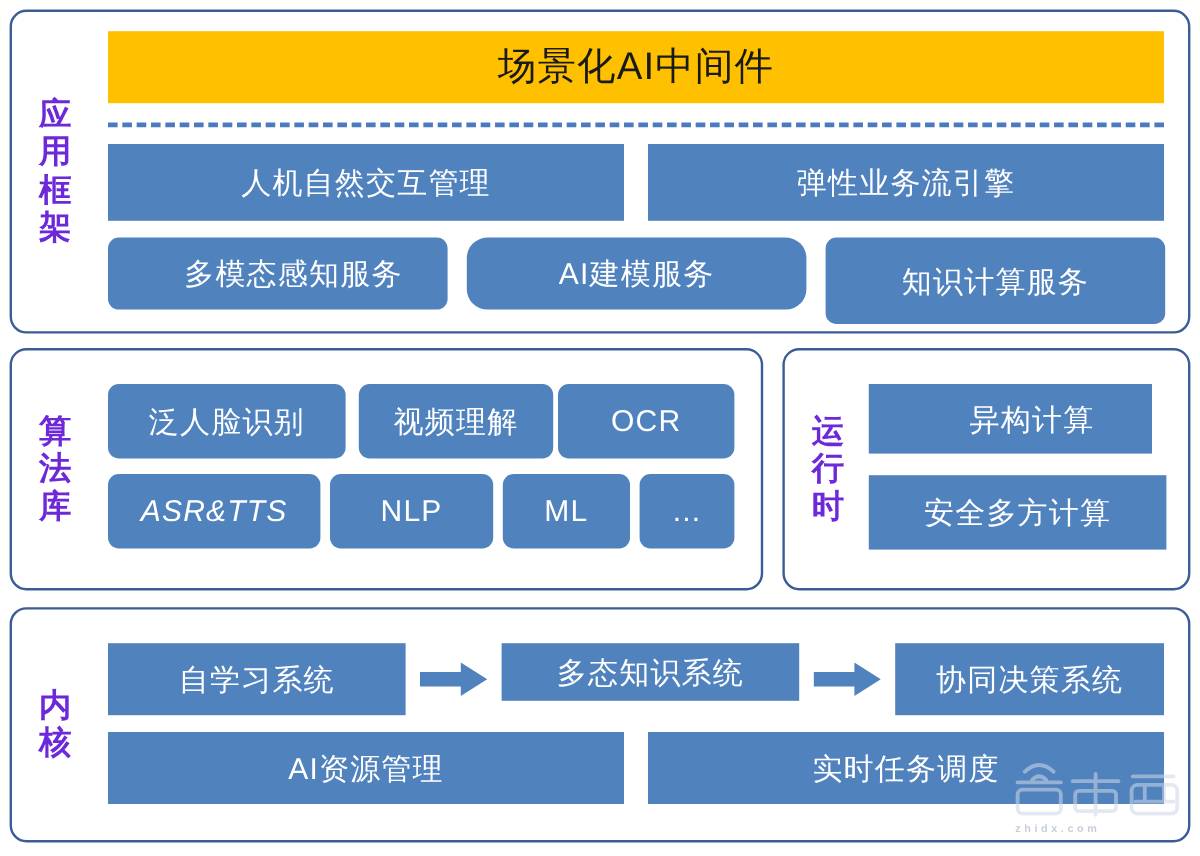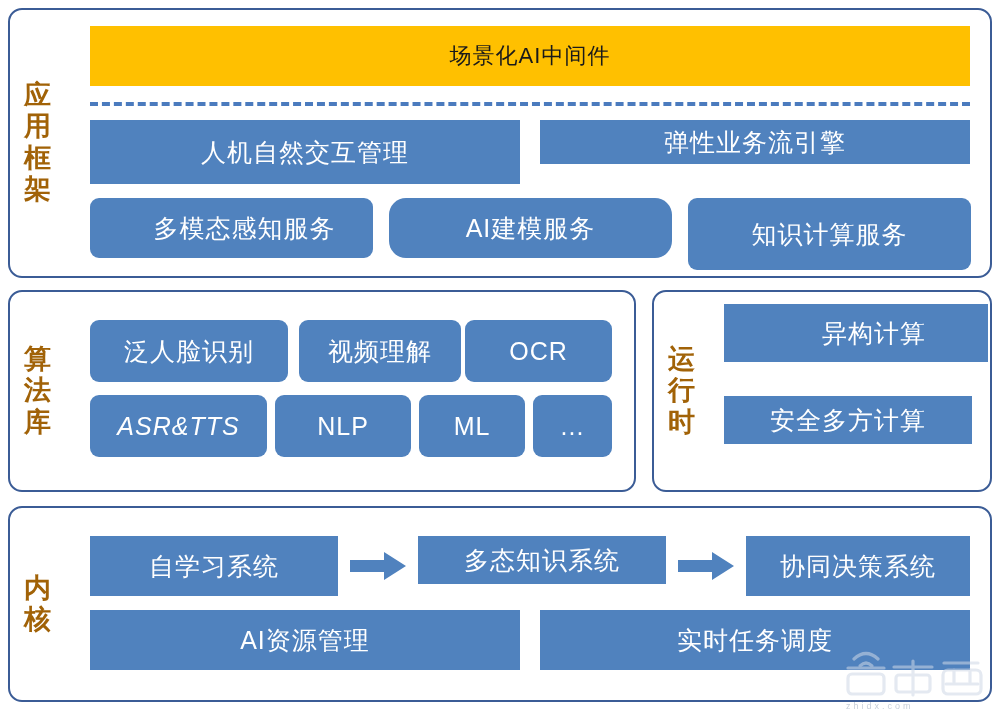--- a/index.html
+++ b/index.html
@@ -31,22 +31,22 @@
     background: #ffffff;
     box-sizing: border-box;
   }
 
   .panel-label {
     position: absolute;
     left: 14px;
     top: 50%;
     transform: translateY(-50%);
     width: 44px;
-    text-align: left;
-    color: #a16207;
+    text-align: center;
+    color: #6d28d9;
     font-weight: bold;
     font-size: 27px;
     line-height: 1.16;
     letter-spacing: 0px;
     writing-mode: horizontal-tb;
     word-break: break-all;
   }
 
   
   .blk {
@@ -58,21 +58,21 @@
     color: #ffffff;
     font-size: 25px;
     letter-spacing: 1px;
     background: #5082BE;
   }
   .blk.sharp { border-radius: 0; }
   .blk.round { border-radius: 9px; }
   .blk.orange {
     background: #FFC000;
     color: #1a1a1a;
-    font-size: 22px;
+    font-size: 32px;
     font-weight: normal;
     border-radius: 0;
   }
 
   
   .dashed-sep {
     position: absolute;
     border-top: 4px dashed #4B7BBE;
     height: 0;
   }
@@ -81,25 +81,26 @@
   .arrow {
     position: absolute;
     display: block;
   }
   .arrow svg { display: block; }
 
   
   .watermark {
     position: absolute;
     right: 10px;
-    bottom: 0;
+    bottom: 16px;
     width: 150px;
     height: 70px;
     opacity: 0.55;
     pointer-events: none;
+    font-weight: bold;
   }
   .watermark svg { display: block; }
   .wm-text {
     position: absolute;
     bottom: 2px;
     left: 6px;
     font-size: 9px;
     letter-spacing: 3px;
     color: #9aa7bb;
   }
@@ -110,21 +111,21 @@
 <div class="canvas">
 
   <div class="panel" style="left:8px; top:8px; width:984px; height:270px;">
     <div class="panel-label">应用框架</div>
 
     <div class="blk orange" style="left:80px; top:16px; width:880px; height:60px;">场景化AI中间件</div>
 
     <div class="dashed-sep" style="left:80px; top:92px; width:880px;"></div>
 
     <div class="blk sharp" style="left:80px; top:110px; width:430px; height:64px;">人机自然交互管理</div>
-    <div class="blk sharp" style="left:530px; top:110px; width:430px; height:44px;">弹性业务流引擎</div>
+    <div class="blk sharp" style="left:530px; top:110px; width:430px; height:64px;">弹性业务流引擎</div>
 
     <div class="blk round" style="left:80px; top:188px; width:283px; height:60px;padding-left:26px;">多模态感知服务</div>
     <div class="blk round" style="left:379px; top:188px; width:283px; height:60px;border-radius:17px;">AI建模服务</div>
     <div class="blk round" style="left:678px; top:188px; width:283px; height:72px;">知识计算服务</div>
   </div>
 
   <div class="panel" style="left:8px; top:290px; width:628px; height:202px;">
     <div class="panel-label">算法库</div>
 
     <div class="blk round" style="left:80px; top:28px; width:198px; height:62px;">泛人脸识别</div>
@@ -133,22 +134,22 @@
 
     <div class="blk round" style="left:80px; top:103px; width:177px; height:62px;font-style:italic;">ASR&amp;TTS</div>
     <div class="blk round" style="left:265px; top:103px; width:136px; height:62px;text-align:center;">NLP</div>
     <div class="blk round" style="left:409px; top:103px; width:106px; height:62px;">ML</div>
     <div class="blk round" style="left:523px; top:103px; width:79px; height:62px;">...</div>
   </div>
 
   <div class="panel" style="left:652px; top:290px; width:340px; height:202px;">
     <div class="panel-label">运行时</div>
 
-    <div class="blk sharp" style="left:70px; top:12px; width:264px; height:58px;padding-left:36px;">异构计算</div>
-    <div class="blk sharp" style="left:70px; top:104px; width:248px; height:48px;">安全多方计算</div>
+    <div class="blk sharp" style="left:70px; top:28px; width:236px; height:58px;padding-left:36px;">异构计算</div>
+    <div class="blk sharp" style="left:70px; top:104px; width:248px; height:62px;">安全多方计算</div>
   </div>
 
   <div class="panel" style="left:8px; top:506px; width:984px; height:196px;">
     <div class="panel-label">内核</div>
 
     <div class="blk sharp" style="left:80px; top:28px; width:248px; height:60px;">自学习系统</div>
 
     <span class="arrow" style="left:340px; top:44px; width:56px; height:28px;">
       <svg width="56" height="28" viewBox="0 0 56 28">
         <path d="M0 8 H34 V0 L56 14 L34 28 V20 H0 Z" fill="#5082BE"></path>

